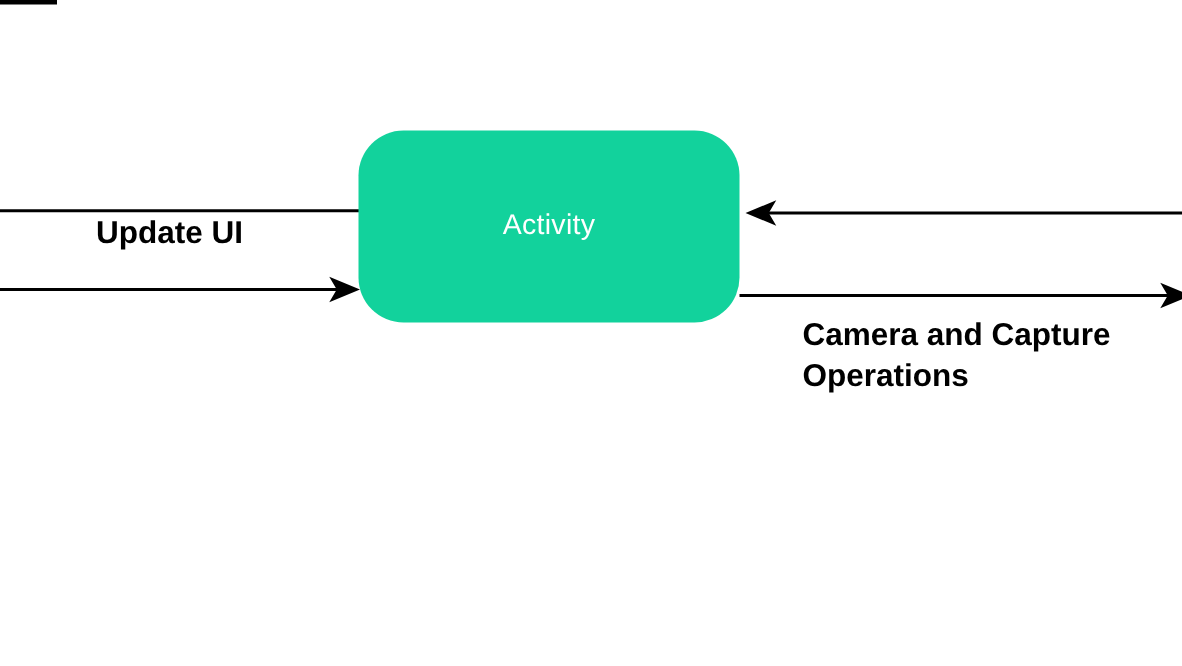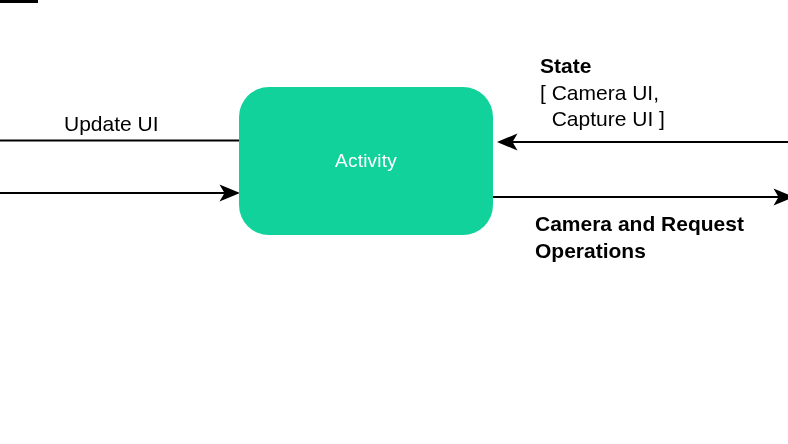--- a/index.html
+++ b/index.html
@@ -34,39 +34,39 @@
     stroke: var(--line);
     stroke-width: 2;
   }
   svg.arrows path {
     fill: var(--line);
     stroke: none;
   }
   .activity-box {
     position: absolute;
     left: 239px; top: 87px;
-    width: 254px; height: 148px;
+    width: 254px; height: 128px;
     background: var(--box-fill);
     border-radius: 30px;
     display: flex;
     align-items: center;
     justify-content: center;
   }
   .activity-box span {
     color: var(--box-text);
     font-size: 19px;
     letter-spacing: 0.2px;
   }
   .lbl {
     position: absolute;
     font-size: 21px;
     line-height: 26.5px;
     white-space: pre;
   }
-  .bold { font-weight: normal; }
+  .bold { font-weight: bold; margin-top: 32px; }
   .block {
     position: absolute;
     font-size: 21px;
     line-height: 26.5px;
   }
   .block .title { font-weight: bold; white-space: pre; }
   .block .list { white-space: pre; }
 </style>
 </head>
 <body>
@@ -89,24 +89,19 @@
     <path d="M 794 197 L 773.5 188.5 L 778.5 197 L 773.5 205.5 Z"></path>
   </svg>
 
   <div class="activity-box">
     <span>Activity</span>
   </div>
 
   <div class="lbl bold" style="left:64px; top:111px;">Update UI</div>
 
 
-  <div class="block" style="left:540px; top:53px;">
-    <div class="title">State</div>
-    <div class="list">[ Camera UI,
-  Capture UI ]</div>
-  </div>
 
   <div class="block" style="left:535px; top:211px;">
-    <div class="title">Camera and Request
+    <div class="title">Camera and Capture
 Operations</div>
   </div>
 
 </div>
 
 </body></html>

